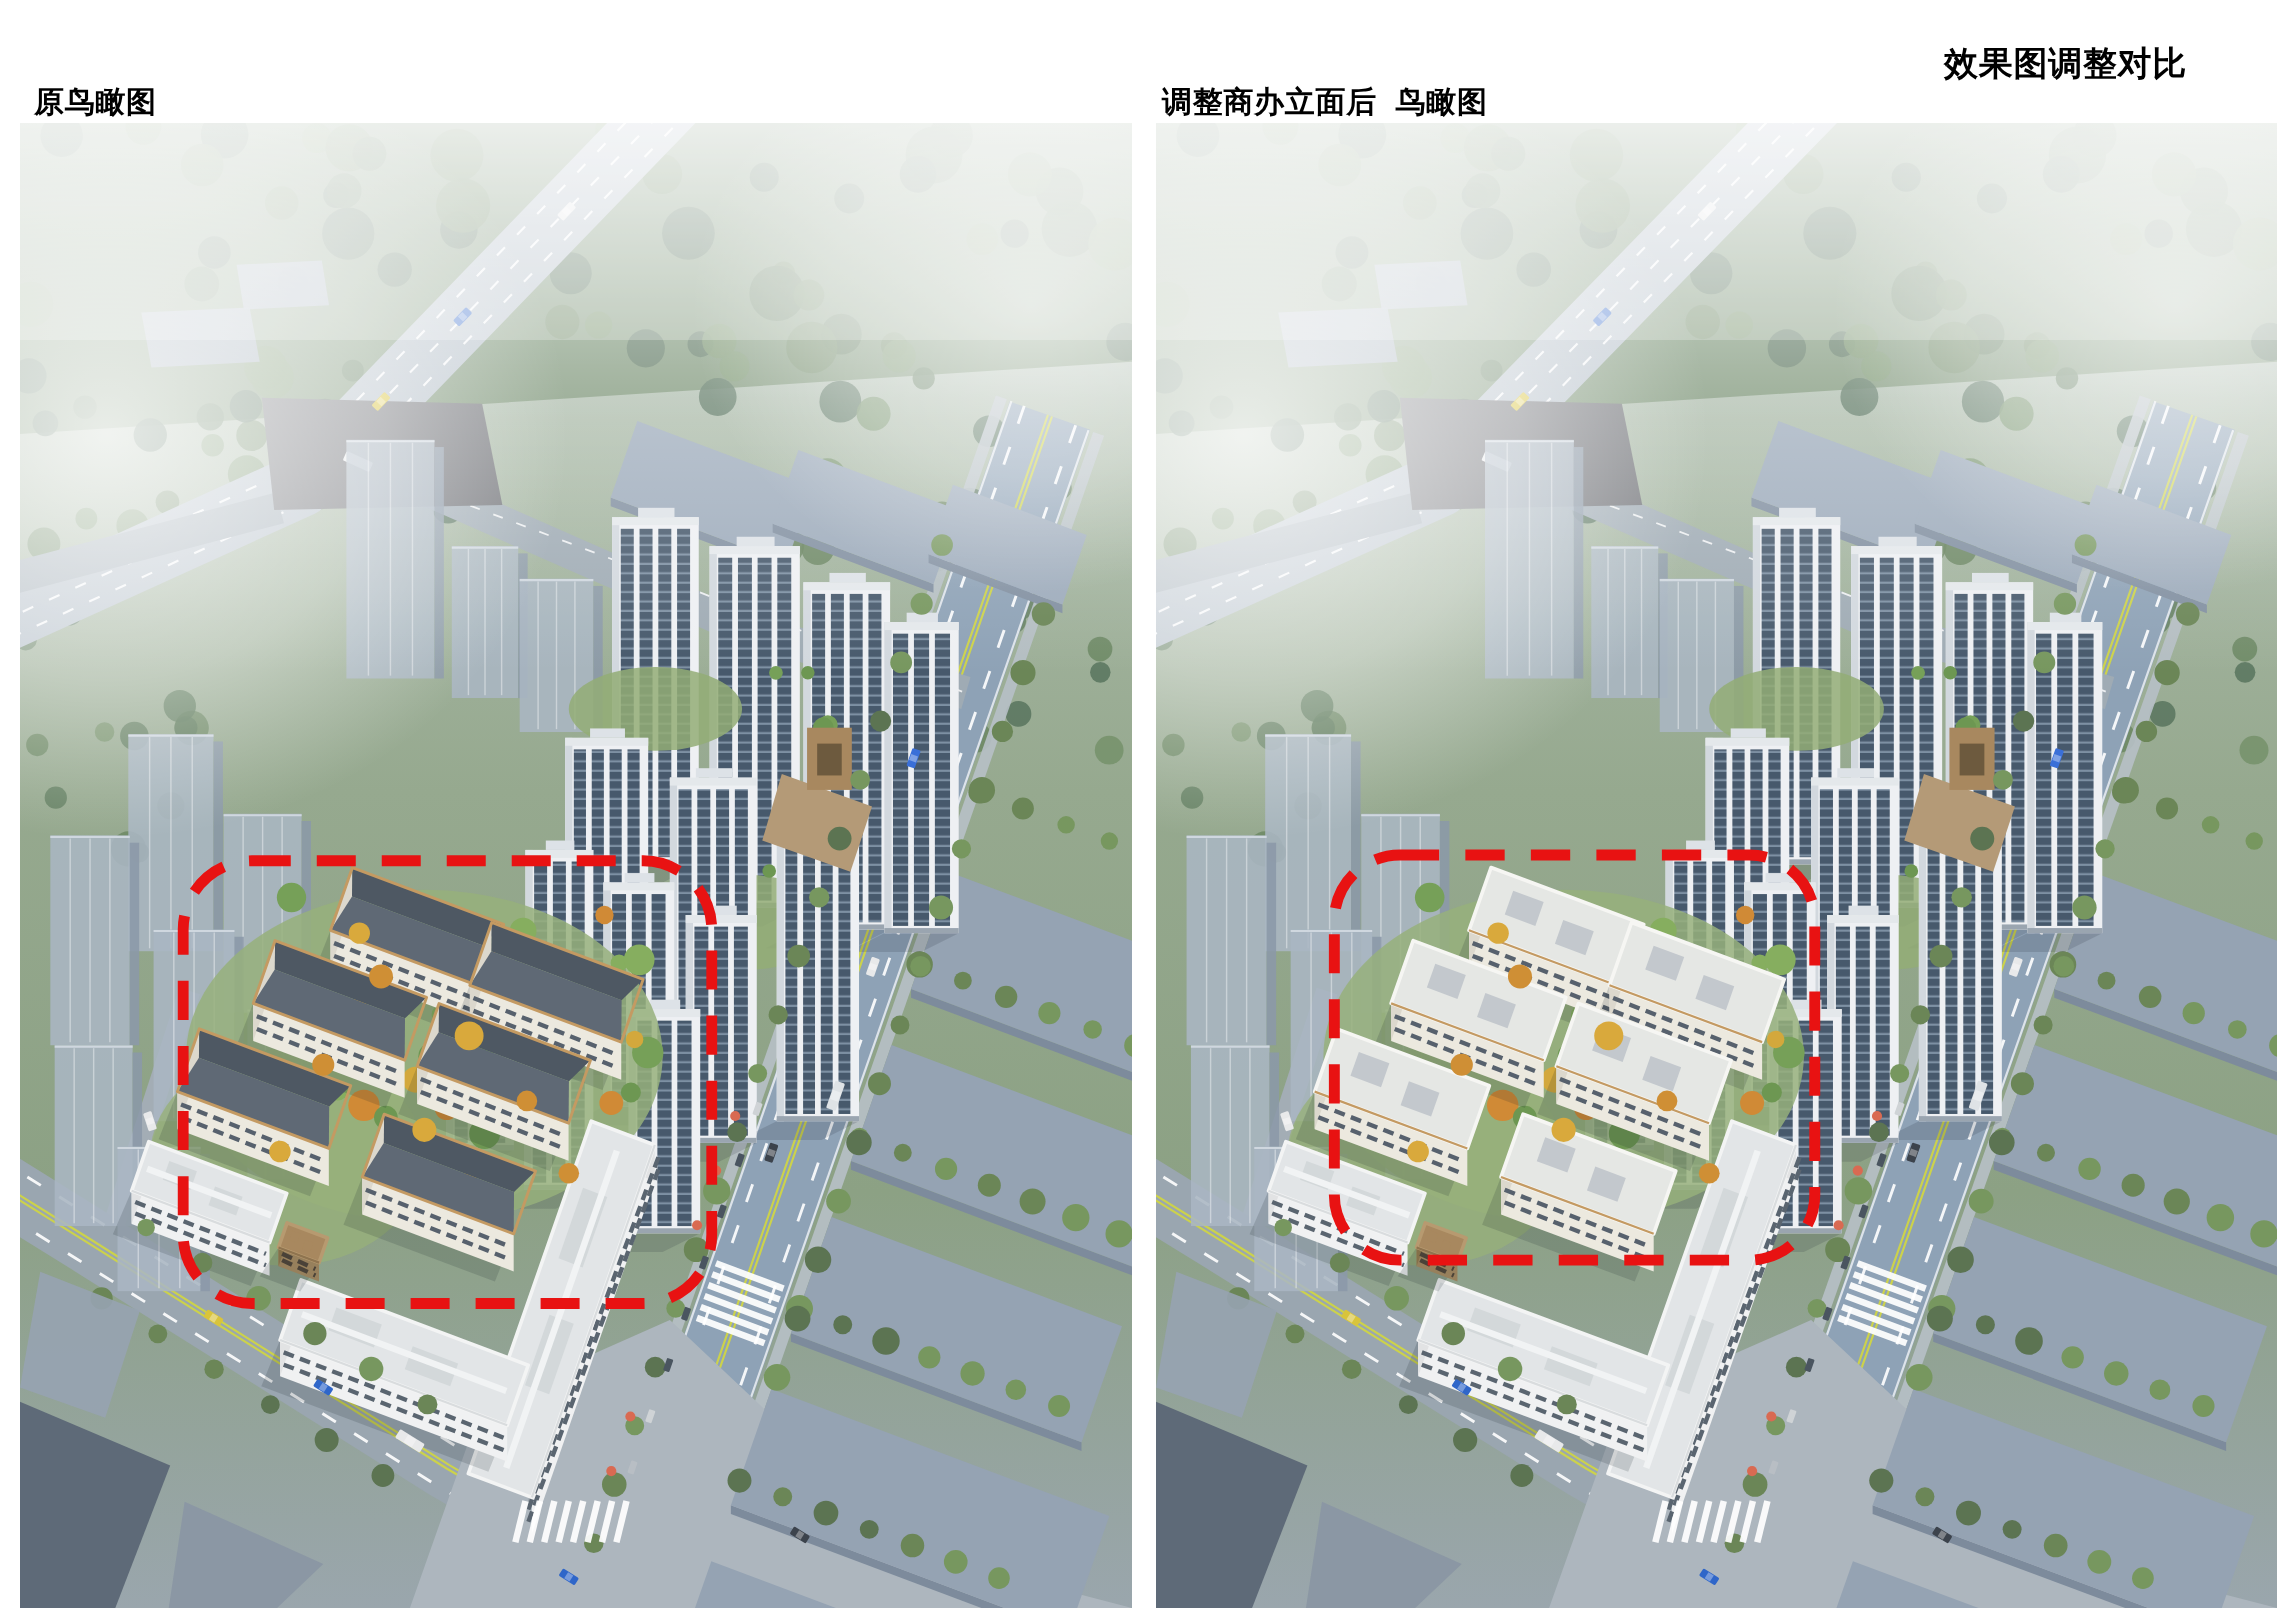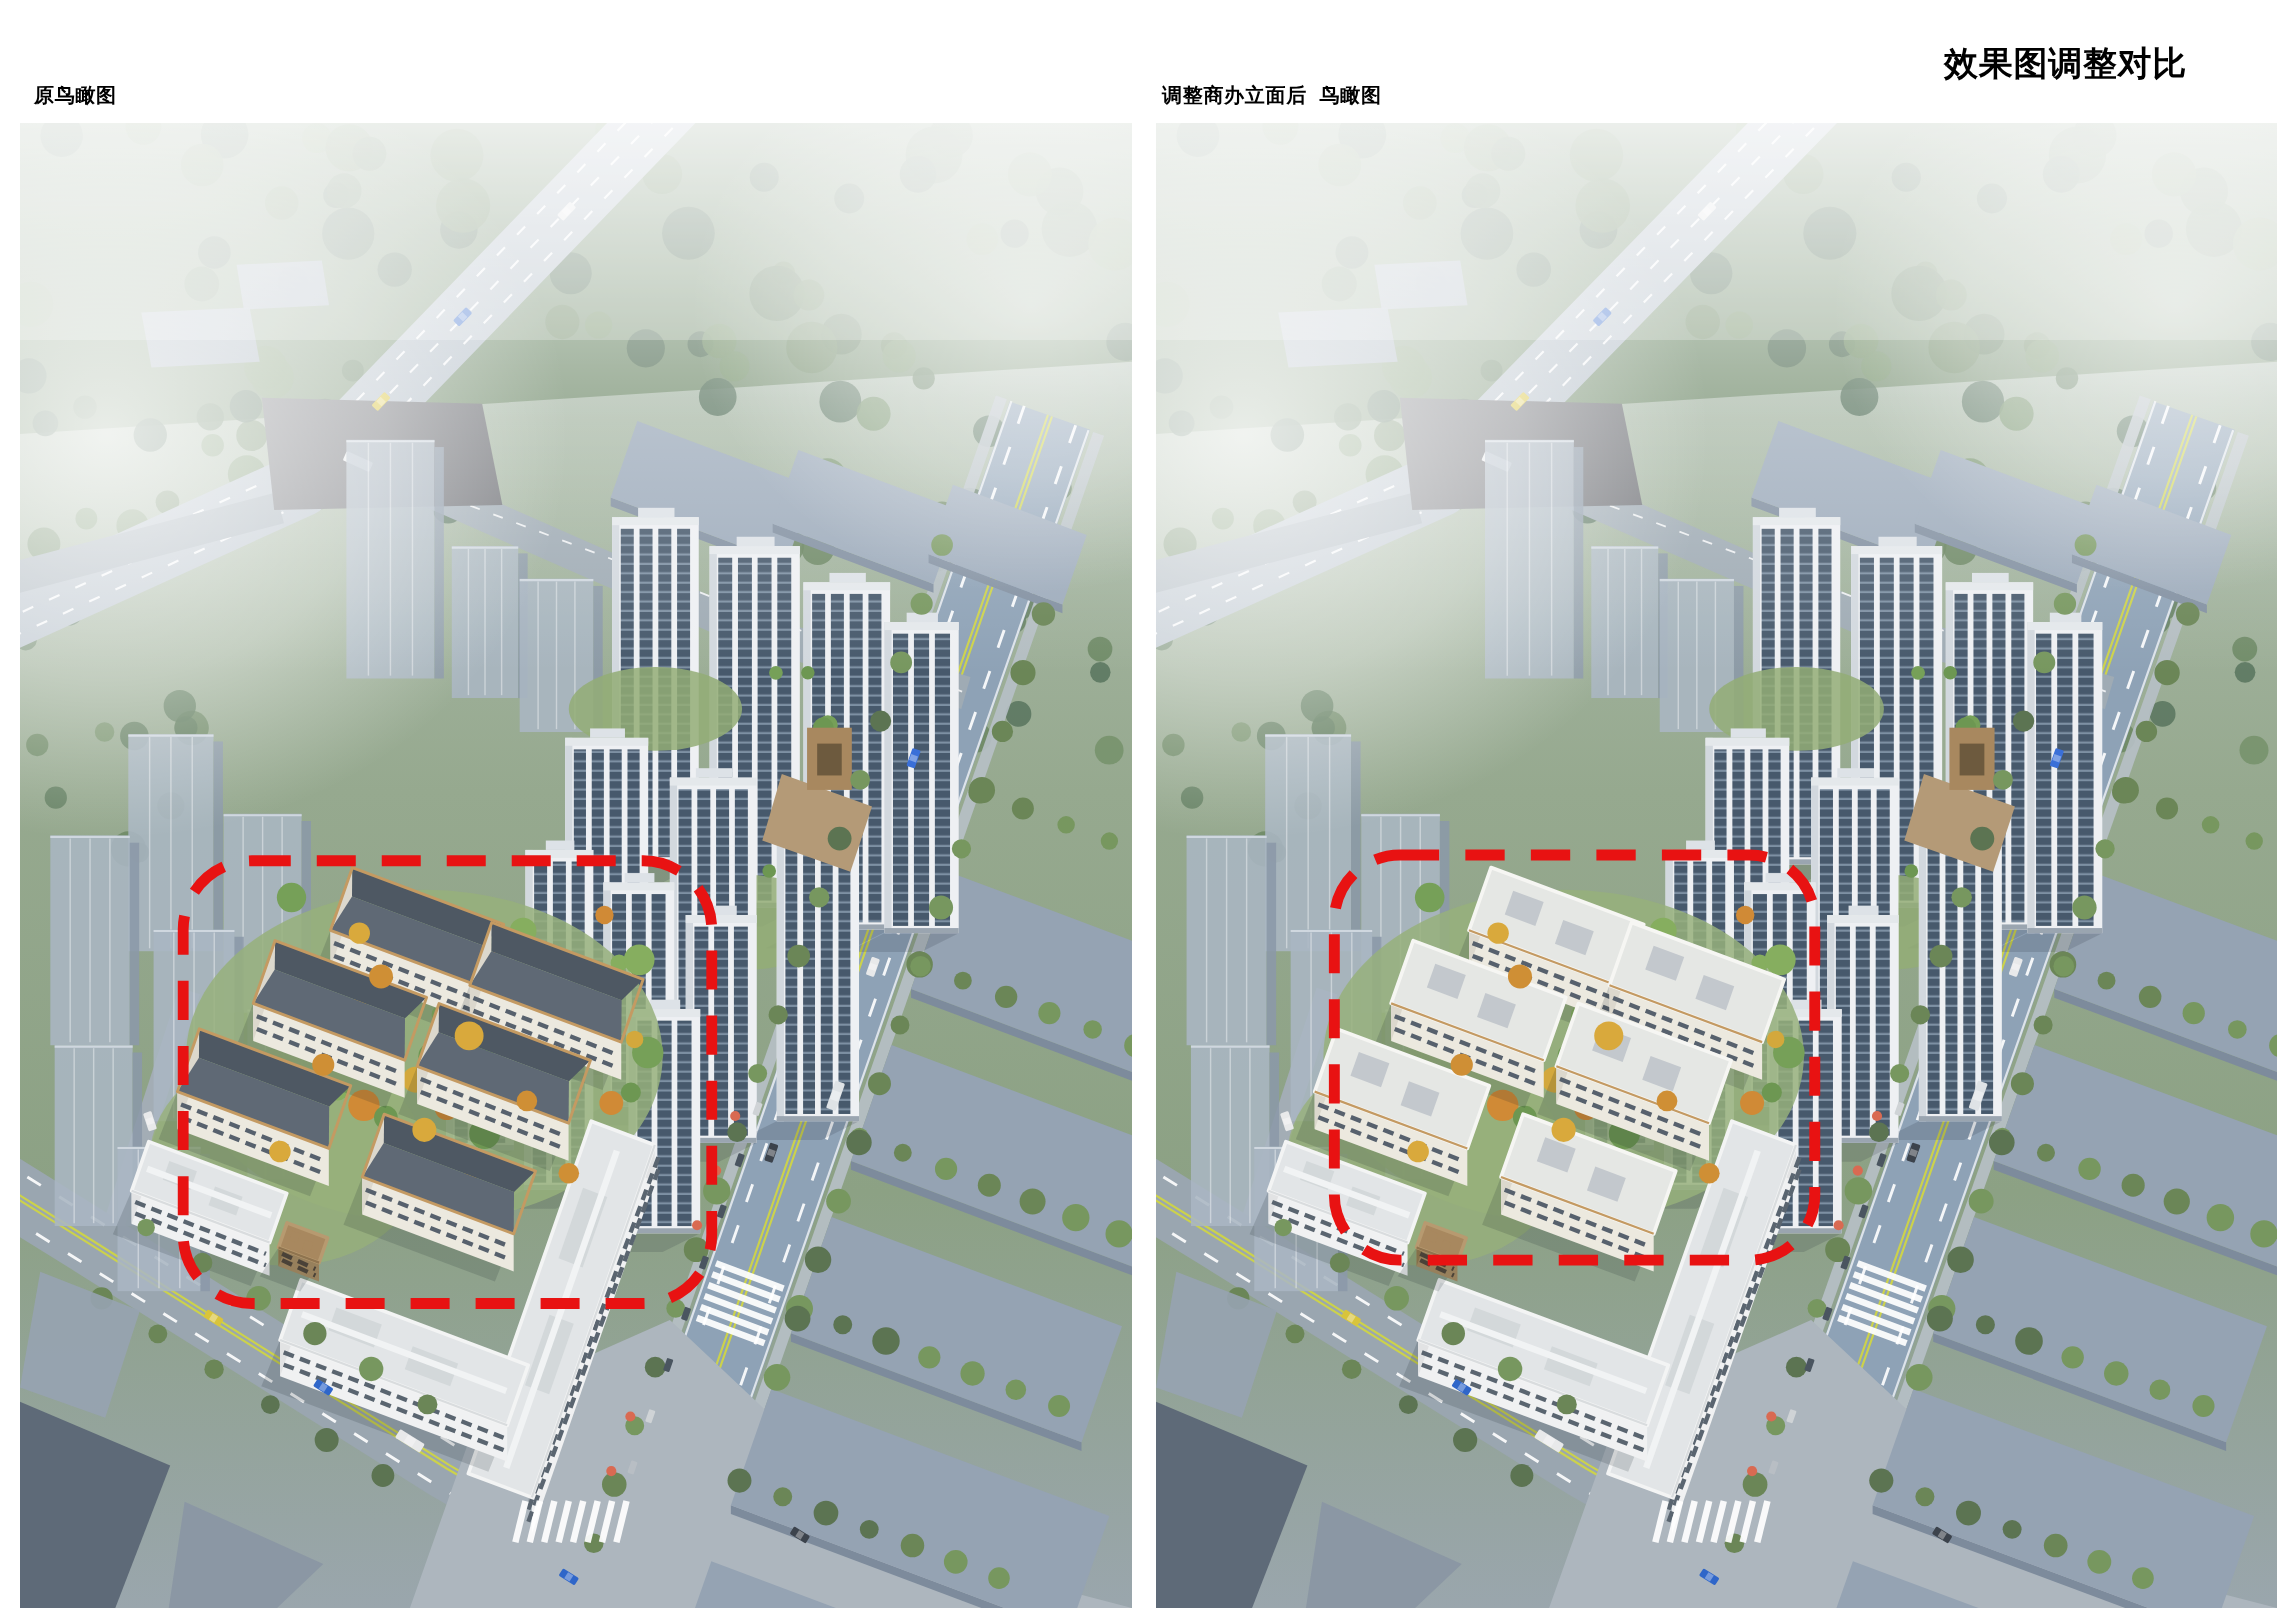--- a/index.html
+++ b/index.html
@@ -7,21 +7,21 @@
   body {
     width:2295px; height:1623px; position:relative; overflow:hidden;
     font-family:"Liberation Sans","DejaVu Sans",sans-serif; color:#000;
   }
   .page-title {
     position:absolute; top:41px; right:108px;
     font-size:34px; font-weight:bold; letter-spacing:0.7px;font-family:Liberation Serif, serif;
   }
   .panel-label {
     position:absolute; top:82px;
-    font-size:20px; font-weight:bold; letter-spacing:0.7px;
+    font-size:30px; font-weight:bold; letter-spacing:0.7px;
   }
   .panel-label.left  { left:34px; }
   .panel-label.right { left:1162px;font-family:Liberation Mono, monospace; }
   .panel {
     position:absolute; top:123px; height:1485px; background:#dfe6ec;
   }
   .panel.left  { left:19.5px;   width:1112px; }
   .panel.right { left:1156px; width:1121px; }
   .panel svg { display:block; width:100%; height:100%; }
 </style>

